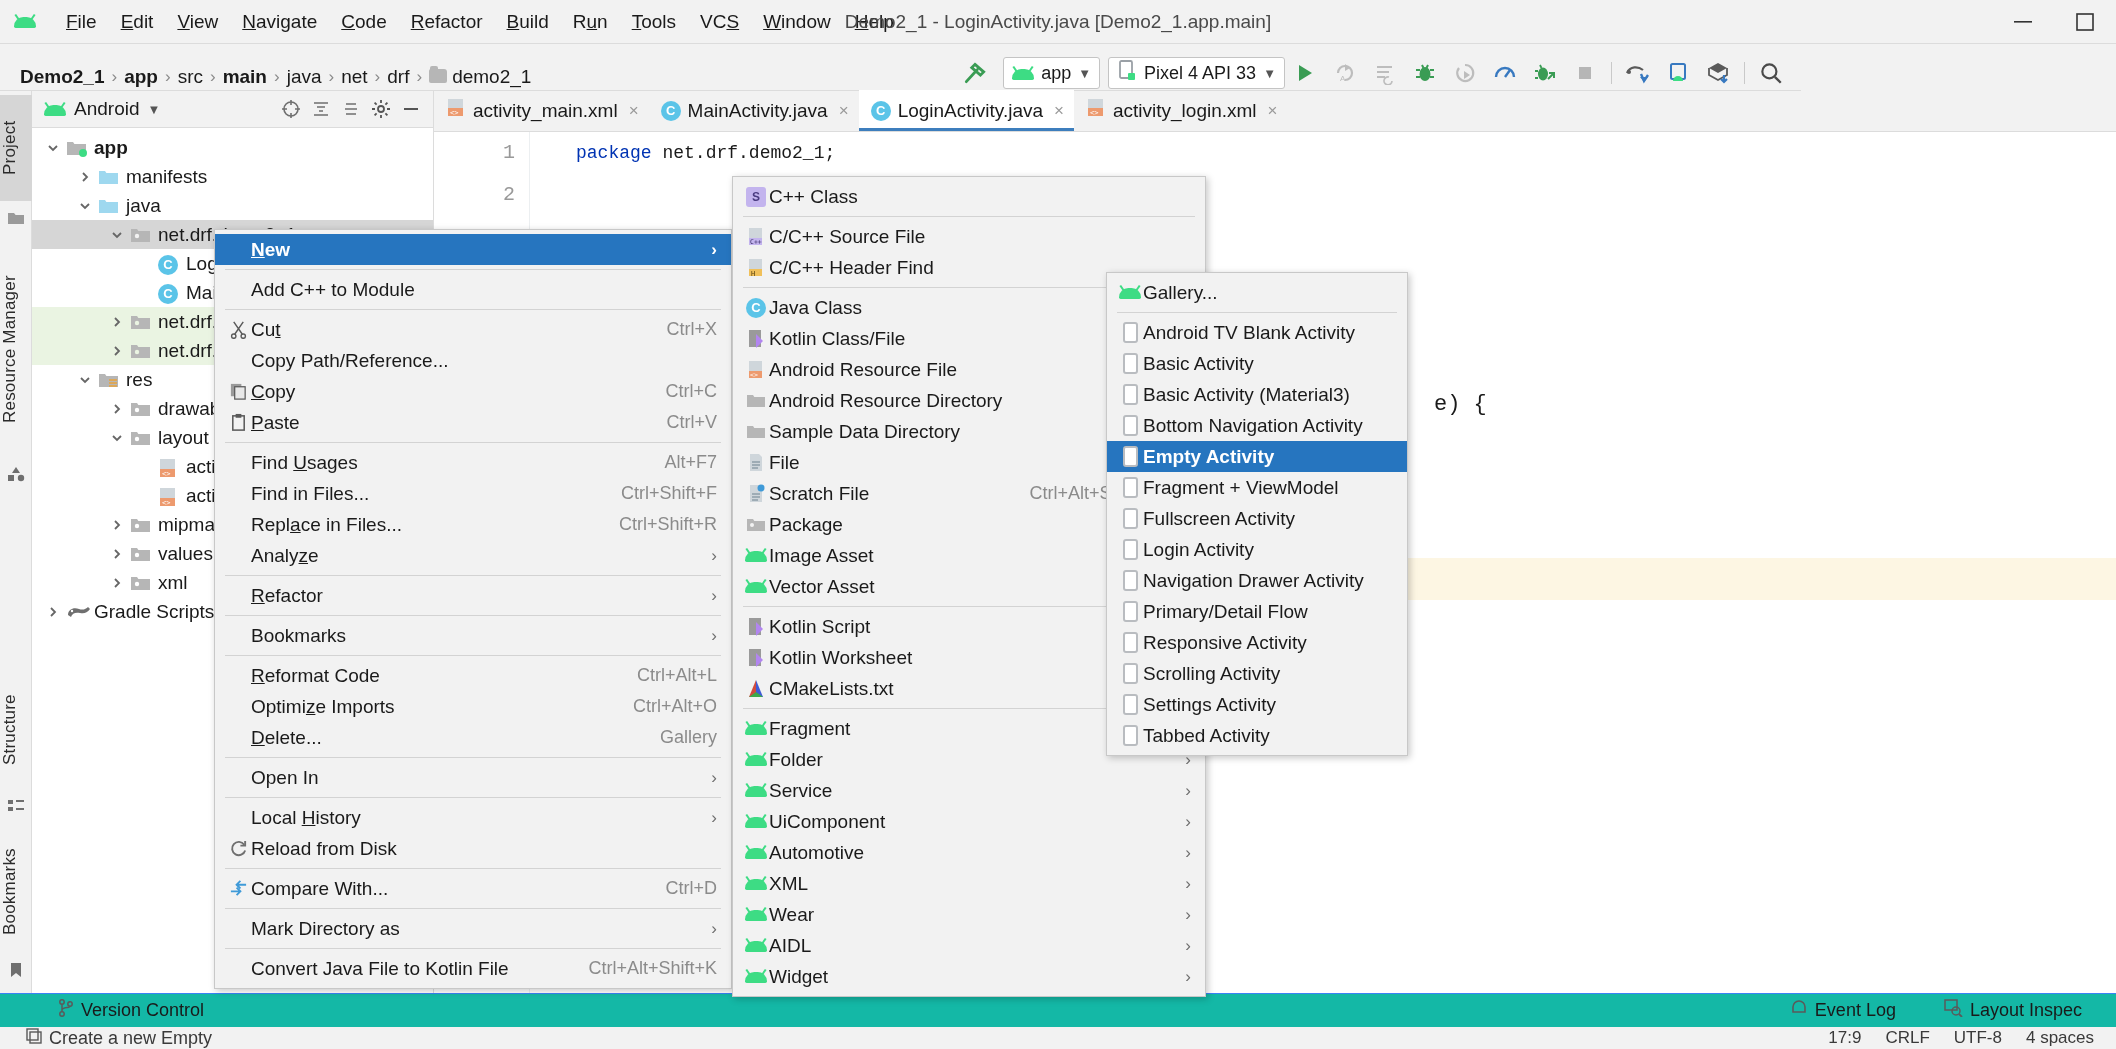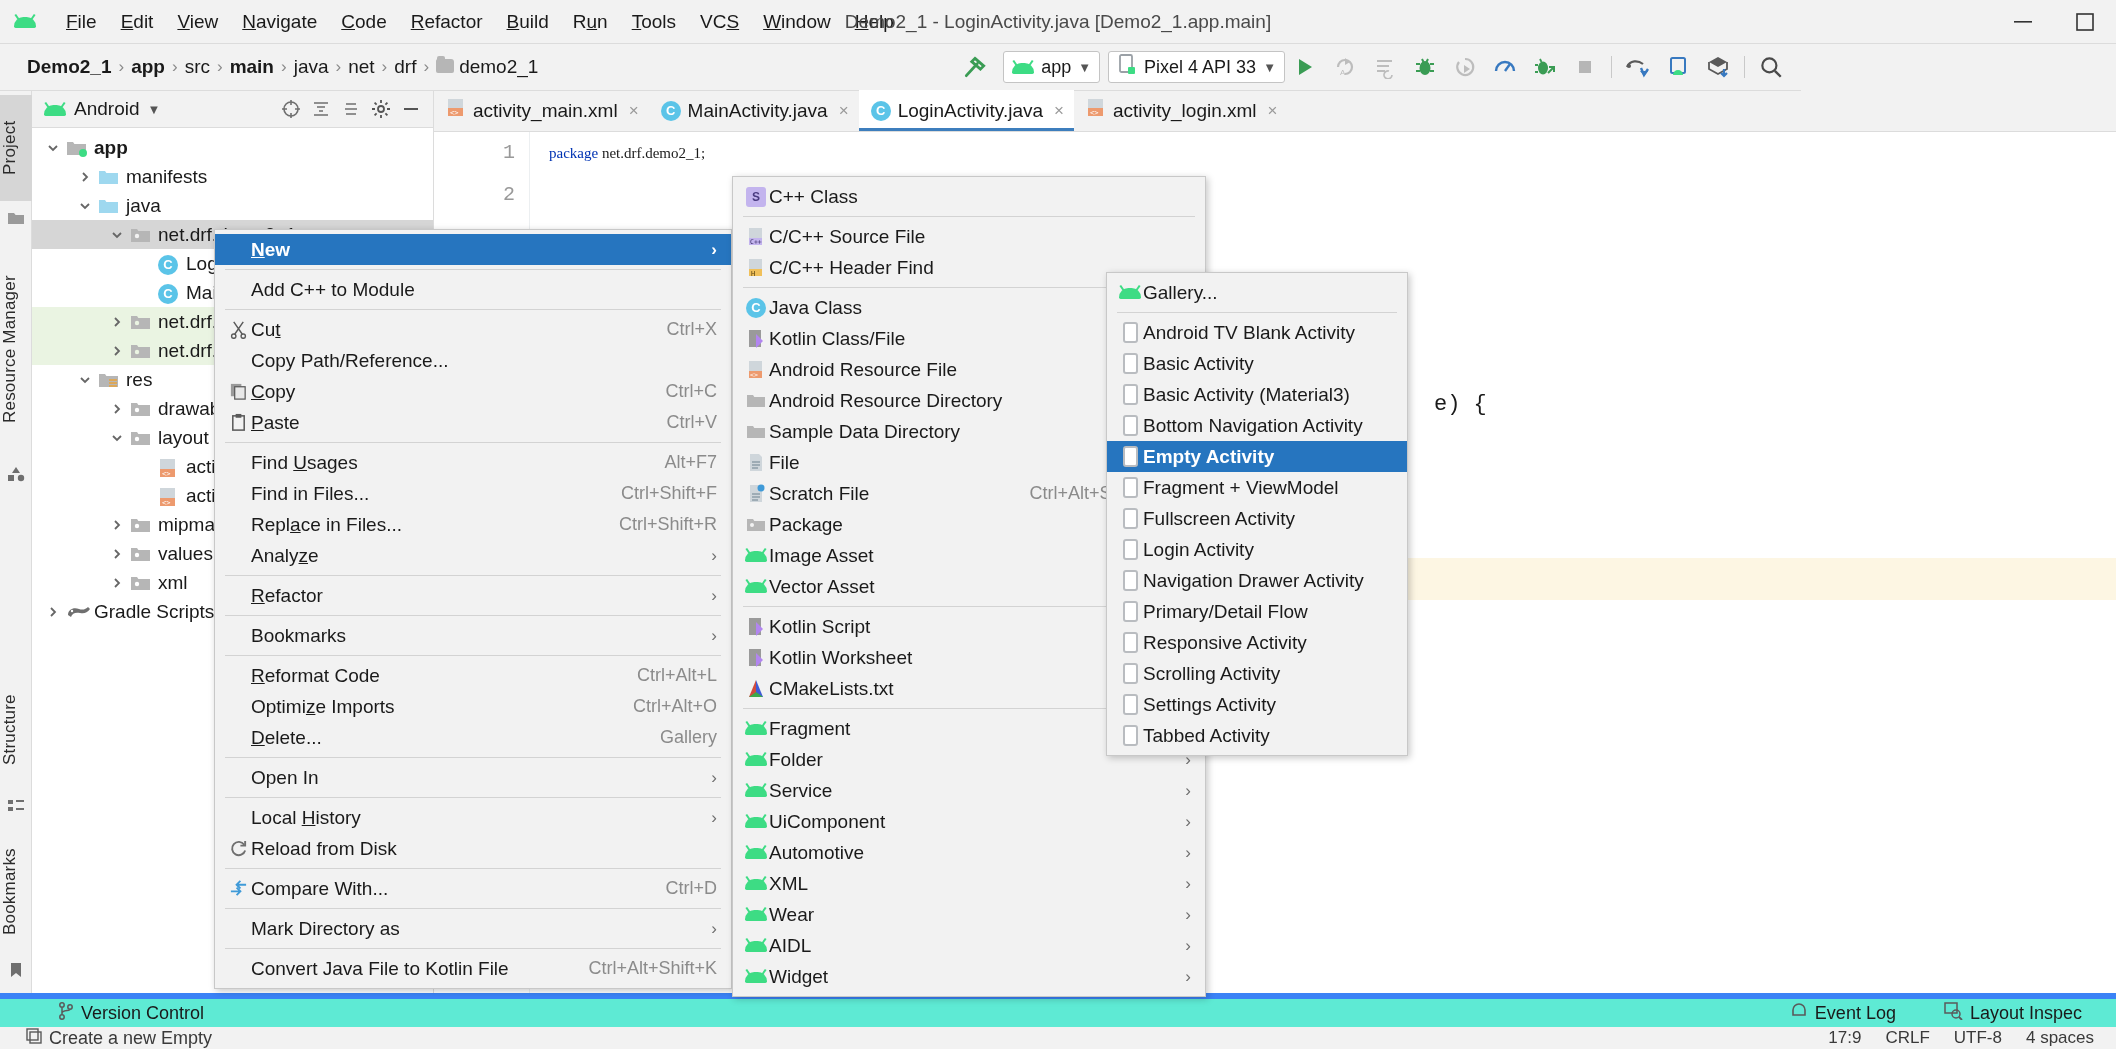--- a/index.html
+++ b/index.html
@@ -32,21 +32,21 @@
     position:absolute; left:0; right:0; text-align:center;
     font-size:19px; color:#4a4a4a; pointer-events:none;
   }
   .win-buttons { position:absolute; right:0; top:0; height:44px; display:flex; }
   .win-btn { width:62px; height:44px; display:flex; align-items:center; justify-content:center; font-size:20px; color:#333; }
 
   
   .navbar {
     position:absolute; top:44px; left:0; width:1801px; height:47px;
     background:#f2f2f2; border-bottom:1px solid #dcdcdc;
-    display:flex; align-items:center;padding-left:7px;
+    display:flex; align-items:flex-end;
   }
   .crumbs { display:flex; align-items:center; margin-left:16px; gap:0; }
   .crumb { font-size:19px; padding:2px 4px; color:#1a1a1a; }
   .crumb.b { font-weight:bold; }
   .crumb-sep { color:#8a8a8a; font-size:17px; margin:0 3px; }
   .crumb-ico { width:18px;height:14px;background:#b6b6b6;border-radius:2px 3px 2px 2px; display:inline-block; margin-right:5px; position:relative;}
   .crumb-ico:after{content:"";position:absolute;left:1px;top:-3px;width:8px;height:4px;background:#b6b6b6;border-radius:2px 2px 0 0;}
 
   .toolbar-right { margin-left:auto; display:flex; align-items:center; gap:0; padding-right:10px; }
   .tb-combo {
@@ -104,29 +104,29 @@
 
   .editor {
     position:absolute; left:434px; top:132px; width:1682px; height:861px;
     background:#ffffff;
   }
   .gutter {
     position:absolute; left:0; top:0; width:96px; height:861px;
     background:#ffffff; border-right:1px solid #eceff1;
   }
   .gl { height:42px; line-height:42px; text-align:right; padding-right:14px; color:#999; font-family:"Liberation Mono", monospace; font-size:20px;}
-  .code { position:absolute; left:81px; top:0; right:0; font-family:Liberation Serif, serif; font-size:15px; }
+  .code { position:absolute; left:108px; top:0; right:0; font-family:Liberation Mono, monospace; font-size:18px; }
   .cl { height:42px; line-height:42px; padding-left:34px; white-space:pre; }
   .kw { color:#0033b3; }
   .hl-line { background:#fdf6e3; }
 
   
   .statusrow {
     position:absolute; left:0; top:993px; width:2116px; height:34px;
-    background:#5eead4; border-top:6px solid #3b82f6; display:flex; align-items:center;
+    background:#14b8a6; border-top:1px solid #3b82f6; display:flex; align-items:center;
   }
   .sbtn { display:flex; align-items:center; gap:7px; font-size:18px; padding:0 12px; height:100%; }
   .statusbar2 {
     position:absolute; left:0; top:1027px; width:2116px; height:22px;
     background:#f2f2f2; display:flex; align-items:center; font-size:17px; color:#3a3a3a;
   }
   .sb-right { margin-left:auto; display:flex; gap:24px; padding-right:22px; align-items:center;}
 
   
   .ctxmenu {

